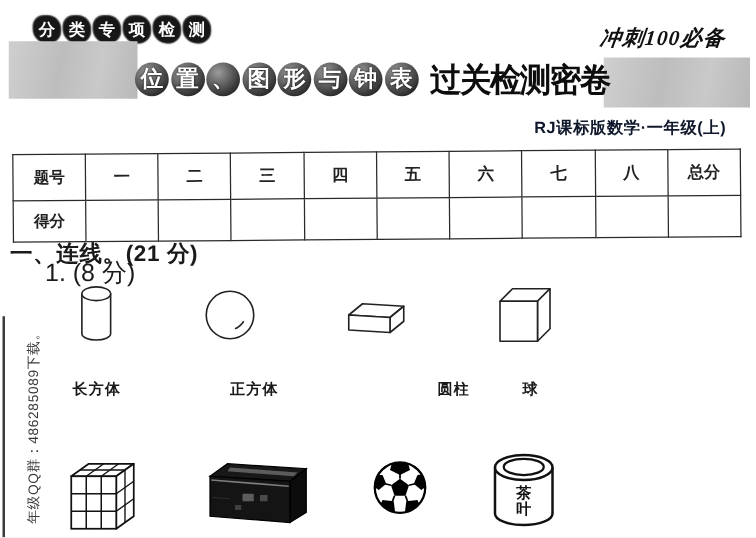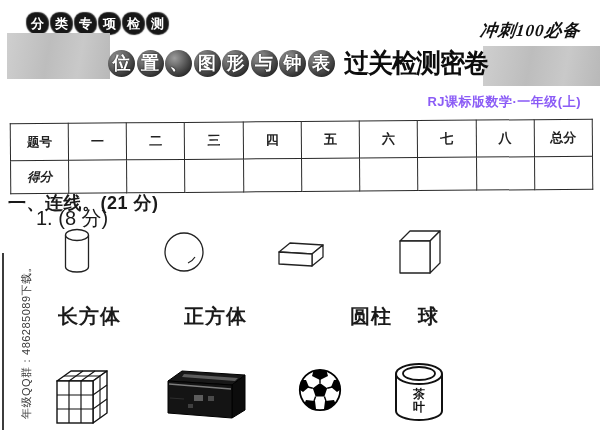--- a/index.html
+++ b/index.html
@@ -29,44 +29,44 @@
     font-size:25px;font-weight:800;letter-spacing:-1px;color:#0d0d0d;
     margin-left:8px;white-space:nowrap;transform:scaleY(1.05);
   }
   .slogan{
     position:absolute;right:25px;top:19px;font-size:17px;font-weight:700;
     font-style:italic;font-family:"Liberation Serif","DejaVu Serif",serif;
     letter-spacing:1px;color:#111;transform:skewX(-6deg);white-space:nowrap;
   }
   .edition{
     position:absolute;right:24px;top:93px;font-size:13px;font-weight:bold;
-    letter-spacing:0.5px;color:#8b5cf6;white-space:nowrap;
+    letter-spacing:0.5px;color:#0f172a;white-space:nowrap;
   }
   
   .score-table{
     position:absolute;left:10px;top:121px;width:583px;border-collapse:collapse;
     transform:rotate(-0.45deg);table-layout:fixed;
   }
   .score-table td{
     border:1.4px solid #2a2a2a;text-align:center;font-size:13px;font-weight:600;
     padding:6px;overflow:hidden;color:#222;
   }
   .score-table tr:first-child td{height:24px;}
-  .score-table tr:last-child td{height:20px;font-style:italic;}
+  .score-table tr:last-child td{height:20px;}
   .score-table td.rowhead{width:45px;font-size:12.5px;}
   
   .section-heading{position:absolute;left:8px;top:191px;font-size:18px;font-weight:bold;letter-spacing:0.5px;}
   .question-no{position:absolute;left:36px;top:205px;font-size:20px;}
   
   .shape{position:absolute;}
   .shape-cylinder{left:62px;top:228px;}
   .shape-sphere{left:163px;top:231px;}
   .shape-cuboid{left:275px;top:235px;}
   .shape-cube{left:396px;top:227px;}
-  .shape-label{position:absolute;top:303px;font-size:20px;font-weight:bold;letter-spacing:1px;white-space:nowrap;}
+  .shape-label{position:absolute;top:303px;font-size:12px;font-weight:bold;letter-spacing:1px;white-space:nowrap;}
   .sl-0{left:58px;} .sl-1{left:184px;} .sl-2{left:302px;margin-left:48px;} .sl-3{left:418px;}
   
   .obj{position:absolute;}
   .obj-rubiks{left:54px;top:365px;}
   .obj-pencilcase{left:158px;top:368px;}
   .obj-soccer{left:297px;top:367px;}
   .obj-teacan{left:392px;top:361px;}
   
   .watermark{
     position:absolute;left:-62px;top:332px;width:178px;height:16px;

